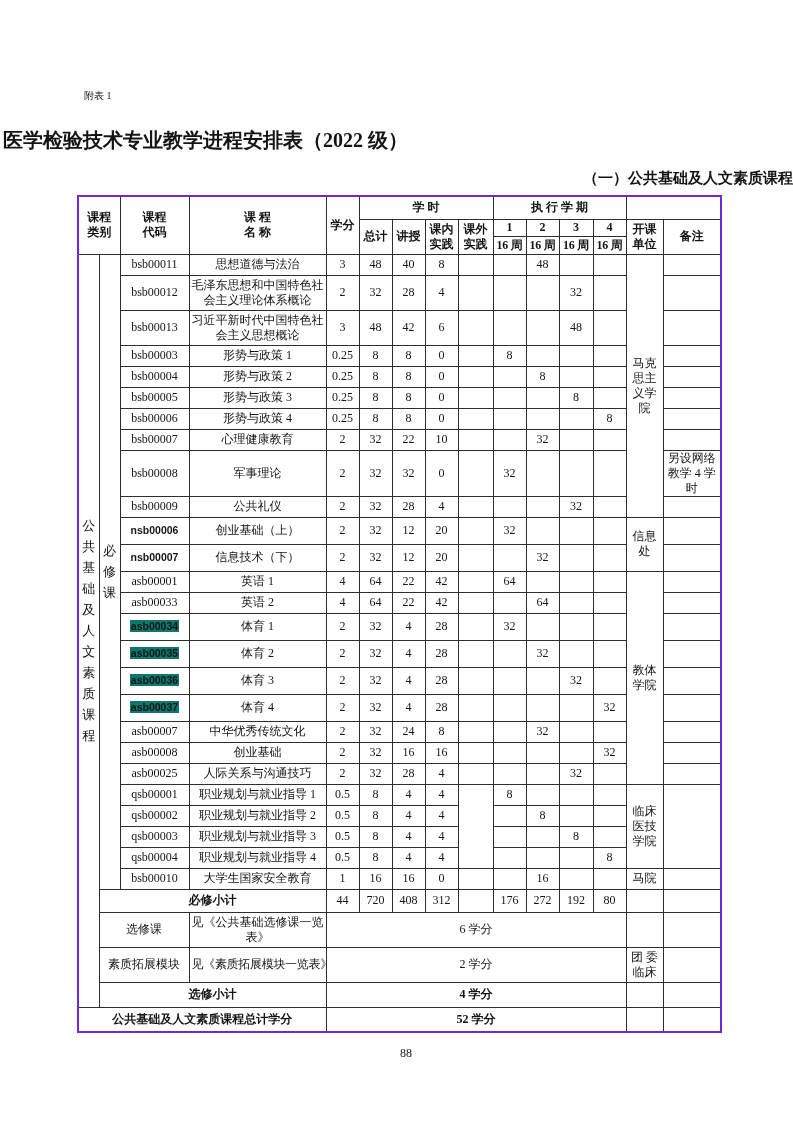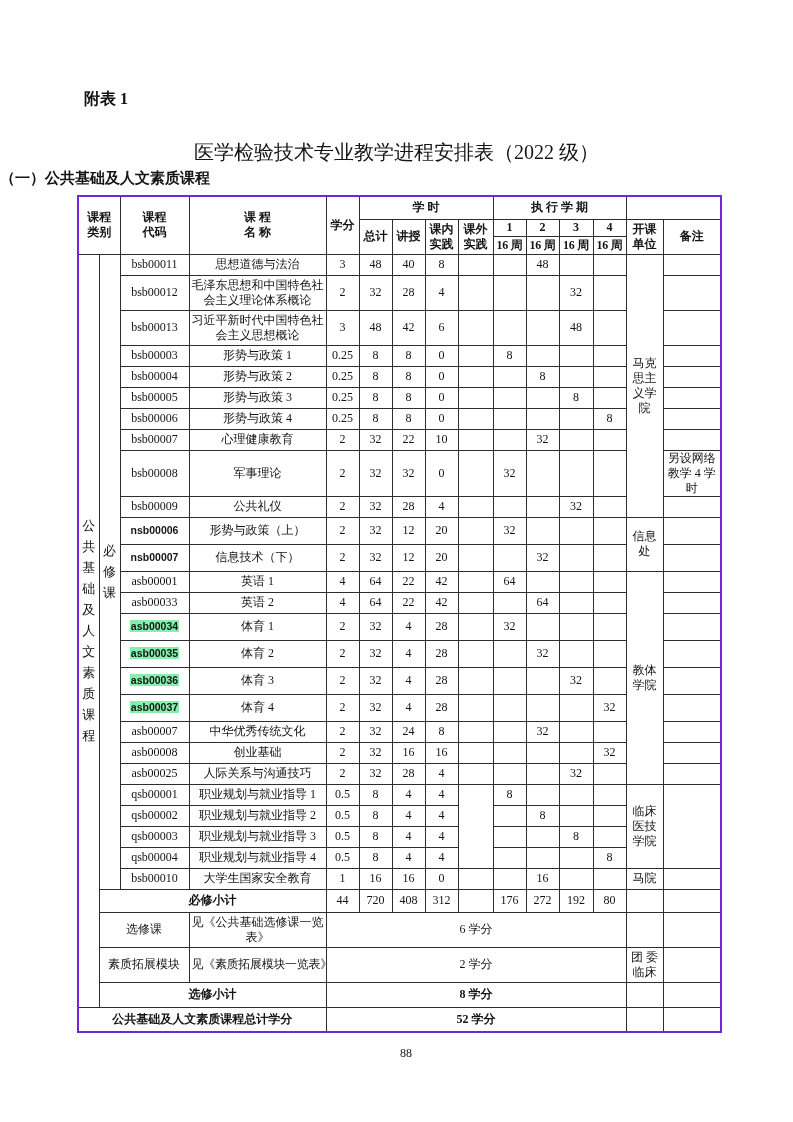--- a/index.html
+++ b/index.html
@@ -7,29 +7,29 @@
   body {
     width:793px; height:1122px;
     background:#ffffff;
     font-family:"Liberation Serif","DejaVu Serif",serif;
     color:#141414;
     position:relative;
     overflow:hidden;
   }
   .annex {
     position:absolute; left:84px; top:89px;
-    font-size:16px; font-weight:bold;
+    font-size:10px; font-weight:normal;
   }
   .title {
     position:absolute; left:0; right:0; top:124px;
-    text-align:center; font-size:20px; font-weight:normal; margin:15px;
+    font-size:20px; font-weight:bold; margin:3px;
   }
   .subtitle {
     position:absolute; left:0; right:0; top:169px;
-    text-align:left; font-size:15px; font-weight:bold; margin:0;
+    text-align:right; font-size:15px; font-weight:bold; margin:0;
   }
   table.sched {
     position:absolute; left:77px; top:195px;
     width:643px; border-collapse:collapse; table-layout:fixed;
     border:2px solid #6d28d9;
   }
   .sched th, .sched td {
     border:1px solid #2e2e2e;
     padding:0 2px;
     text-align:center; vertical-align:middle;
@@ -41,21 +41,21 @@
   .wrap  { word-break:break-all; }
   .bold  { font-weight:bold; }
   .weekhdr { white-space:nowrap; font-size:10.5px; letter-spacing:-0.2px; }
   .vcell { padding:0; }
   .vtext {
     display:inline-block; width:13px;
     font-size:13px; line-height:21px;
     word-break:break-all; white-space:normal;
   }
   .em { font-family:"Liberation Sans","DejaVu Sans",sans-serif; font-weight:bold; font-size:10.5px; }
-  .hl { background:#86efac; padding:0 1px; }
+  .hl { background:#0f766e; padding:0 1px; }
   .name-cell { padding:0 2px; }
   .fit { font-size:10.5px; white-space:nowrap; letter-spacing:-0.3px; }
   .unit-cell { padding:0 4px; line-height:1.3; }
   .remark-cell { font-size:10.5px; line-height:1.3; padding:0 3px; }
   tr.h-s  { height:21px; }
   tr.h-m  { height:27px;margin-top:24px; }
   tr.h-t  { height:35px; }
   tr.hr1  { height:23px; }
   tr.hr2  { height:17px; }
   tr.hr3  { height:18px; }
@@ -266,21 +266,21 @@
         <td>4</td>
         <td></td>
         <td></td>
         <td></td>
         <td>32</td>
         <td></td>
         <td class="remark-cell wrap"></td>
       </tr>
       <tr class="h-m">
         <td class="code-cell"><span class="em">nsb00006</span></td>
-        <td class="name-cell wrap">形势与政策（上）</td>
+        <td class="name-cell wrap">创业基础（上）</td>
         <td>2</td>
         <td>32</td>
         <td>12</td>
         <td>20</td>
         <td></td>
         <td>32</td>
         <td></td>
         <td></td>
         <td></td>
         <td class="unit-cell wrap" rowspan="2">信息处</td>
@@ -517,21 +517,21 @@
       <tr class="h-b2">
         <td colspan="2">素质拓展模块</td>
         <td class="fit">见《素质拓展模块一览表》</td>
         <td colspan="9">2 学分</td>
         <td class="unit-cell pre">团 委
 临床</td>
         <td></td>
       </tr>
       <tr class="h-b4">
         <td class="bold" colspan="3">选修小计</td>
-        <td class="bold" colspan="9">8 学分</td>
+        <td class="bold" colspan="9">4 学分</td>
         <td></td>
         <td></td>
       </tr>
       <tr class="h-b4">
         <td class="bold" colspan="4">公共基础及人文素质课程总计学分</td>
         <td class="bold" colspan="9">52 学分</td>
         <td></td>
         <td></td>
       </tr>
     </tbody>

